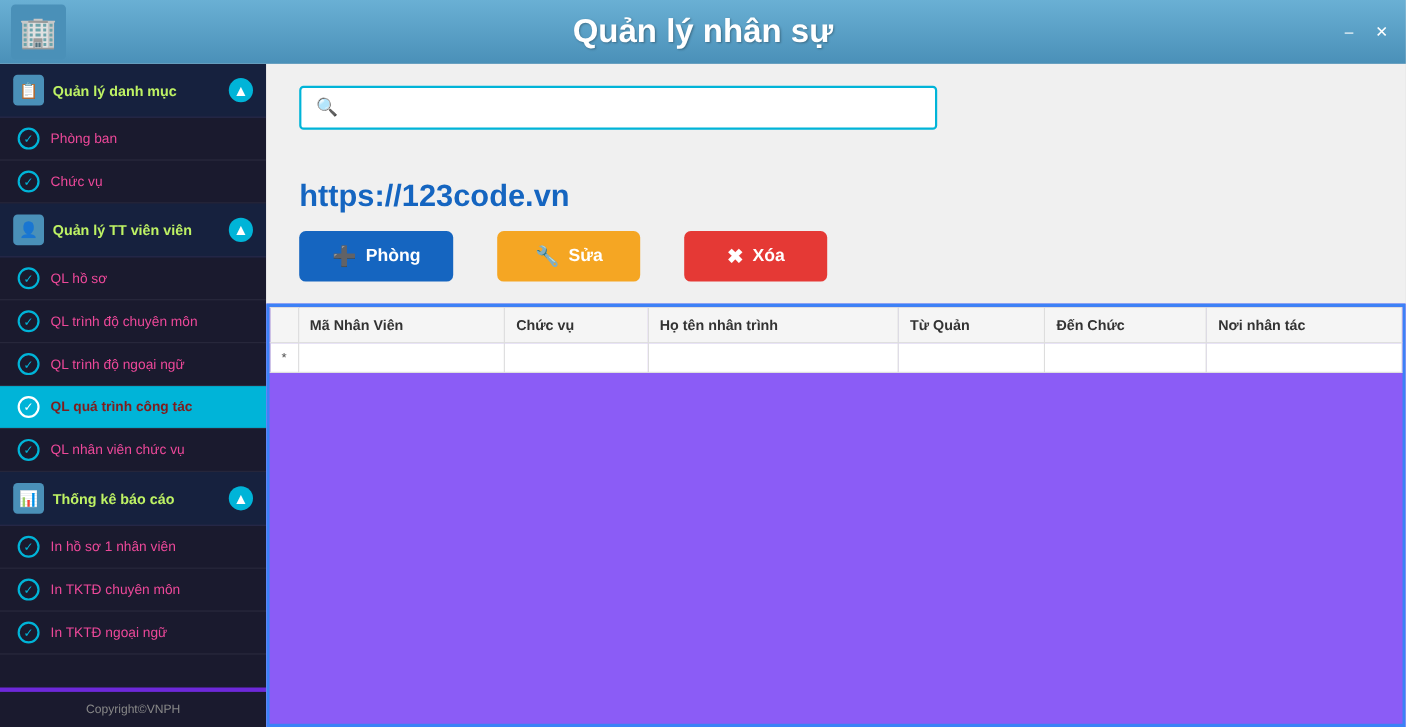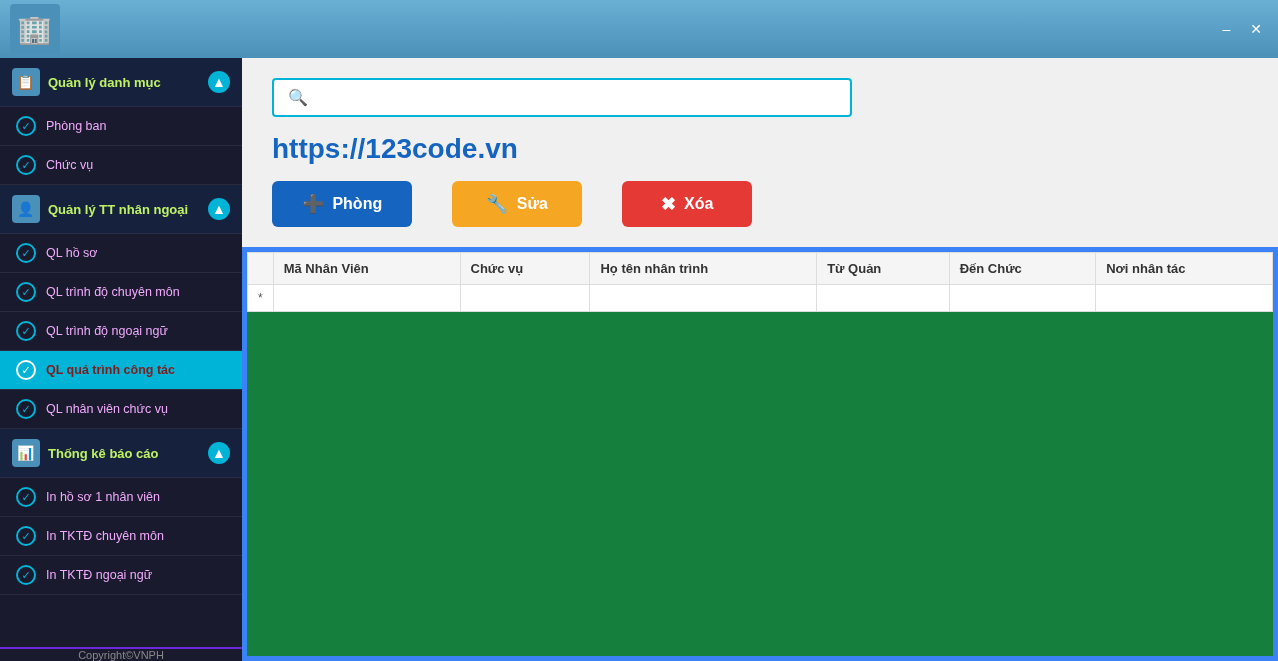--- a/index.html
+++ b/index.html
@@ -119,34 +119,35 @@
       margin-right: 10px;
       color: #00b4d8;
       font-size: 11px;
       flex-shrink: 0;
     }
     .sidebar-item.active .check-icon {
       border-color: white;
       color: white;
     }
     .sidebar-item .item-label {
-      color: #f0abfc;
+      color: #ec4899;
       font-size: 12.5px;
     }
     .sidebar-item.active .item-label {
       color: #7f1d1d;
       font-weight: 600;
     }
 
     .sidebar-footer {
       margin-top: auto;
+      padding: 10px;
       color: #888;
       font-size: 11px;
       text-align: center;
-      border-top: 2px solid #6d28d9;
+      border-top: 4px solid #6d28d9;
     }
 
     
     .content-area {
       flex: 1;
       background: #f0f0f0;
       display: flex;
       flex-direction: column;
       overflow: hidden;
     }
@@ -181,20 +182,21 @@
       background: transparent;
     }
 
     
     .link-display {
       color: #1565c0;
       font-size: 28px;
       font-weight: 700;
       text-decoration: none;
       display: block;
+      margin-top: 28px;
     }
 
     
     .buttons-row {
       display: flex;
       gap: 40px;
       align-items: center;
     }
     .btn {
       display: flex;
@@ -210,22 +212,22 @@
       min-width: 130px;
       justify-content: center;
     }
     .btn-add { background: #1565c0; }
     .btn-edit { background: #f5a623; }
     .btn-delete { background: #e53935; }
     .btn-icon { font-size: 18px; }
 
     
     .table-container {
-      background: #15803d;
-      border: 5px solid #3b82f6;
+      background: #8b5cf6;
+      border: 3px solid #3b82f6;
       flex: 1;
       overflow: auto;
       margin: 0 0 0 0;
     }
     table {
       width: 100%;
       border-collapse: collapse;
       font-size: 13px;
     }
     table thead tr th {
@@ -253,20 +255,21 @@
       font-size: 12px;
     }
   </style>
 </head>
 <body>
 
 <div class="title-bar">
   <div class="title-bar-logo">
     <span>🏢</span>
   </div>
+  <span class="title-bar-title">Quản lý nhân sự</span>
   <div class="title-bar-controls">
     <span>–</span>
     <span>✕</span>
   </div>
 </div>
 
 <div class="main-layout">
 
   <div class="sidebar">
 
@@ -279,21 +282,21 @@
       <div class="check-icon">✓</div>
       <span class="item-label">Phòng ban</span>
     </div>
     <div class="sidebar-item">
       <div class="check-icon">✓</div>
       <span class="item-label">Chức vụ</span>
     </div>
 
     <div class="sidebar-section-header">
       <div class="icon">👤</div>
-      <span class="label">Quản lý TT nhân ngoại</span>
+      <span class="label">Quản lý TT viên viên</span>
       <div class="chevron">▲</div>
     </div>
     <div class="sidebar-item">
       <div class="check-icon">✓</div>
       <span class="item-label">QL hồ sơ</span>
     </div>
     <div class="sidebar-item">
       <div class="check-icon">✓</div>
       <span class="item-label">QL trình độ chuyên môn</span>
     </div>

